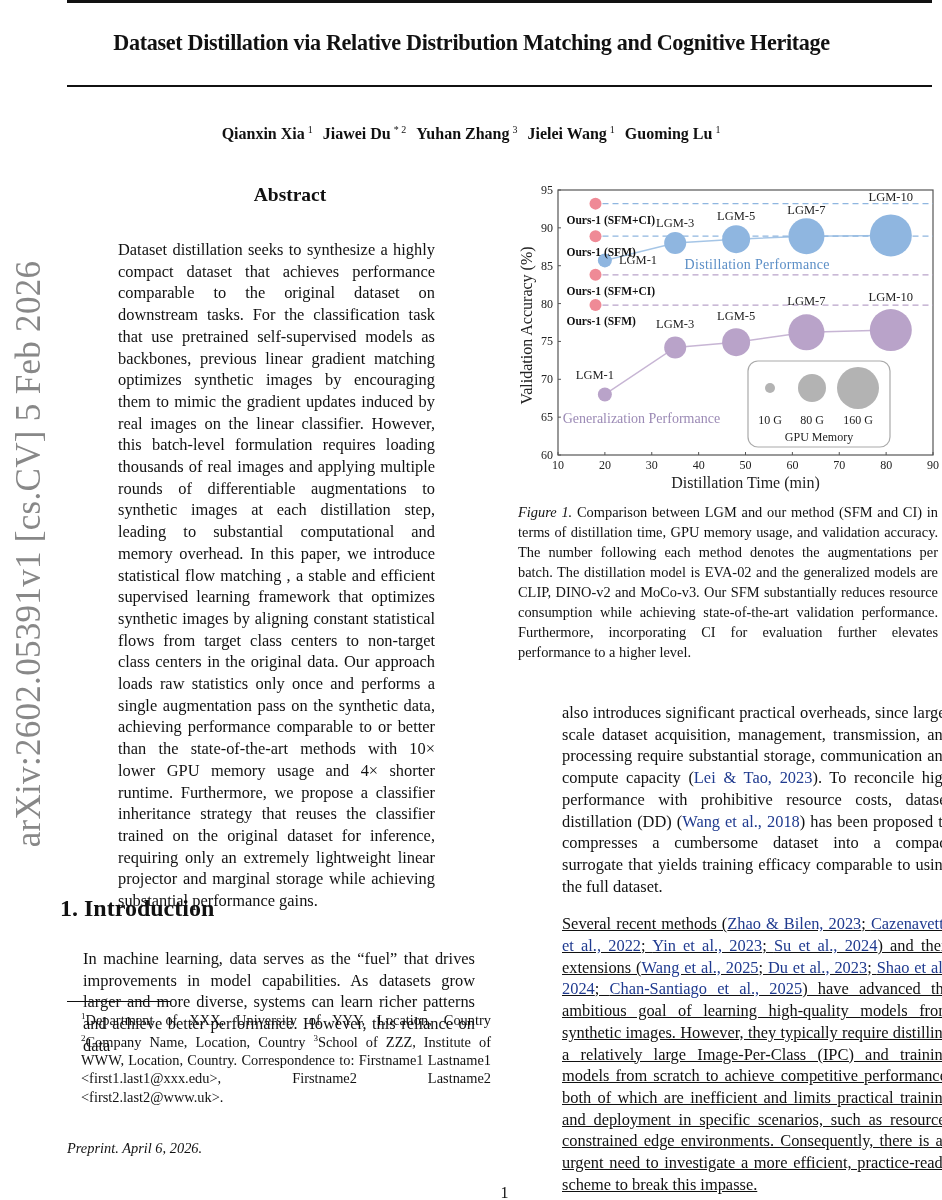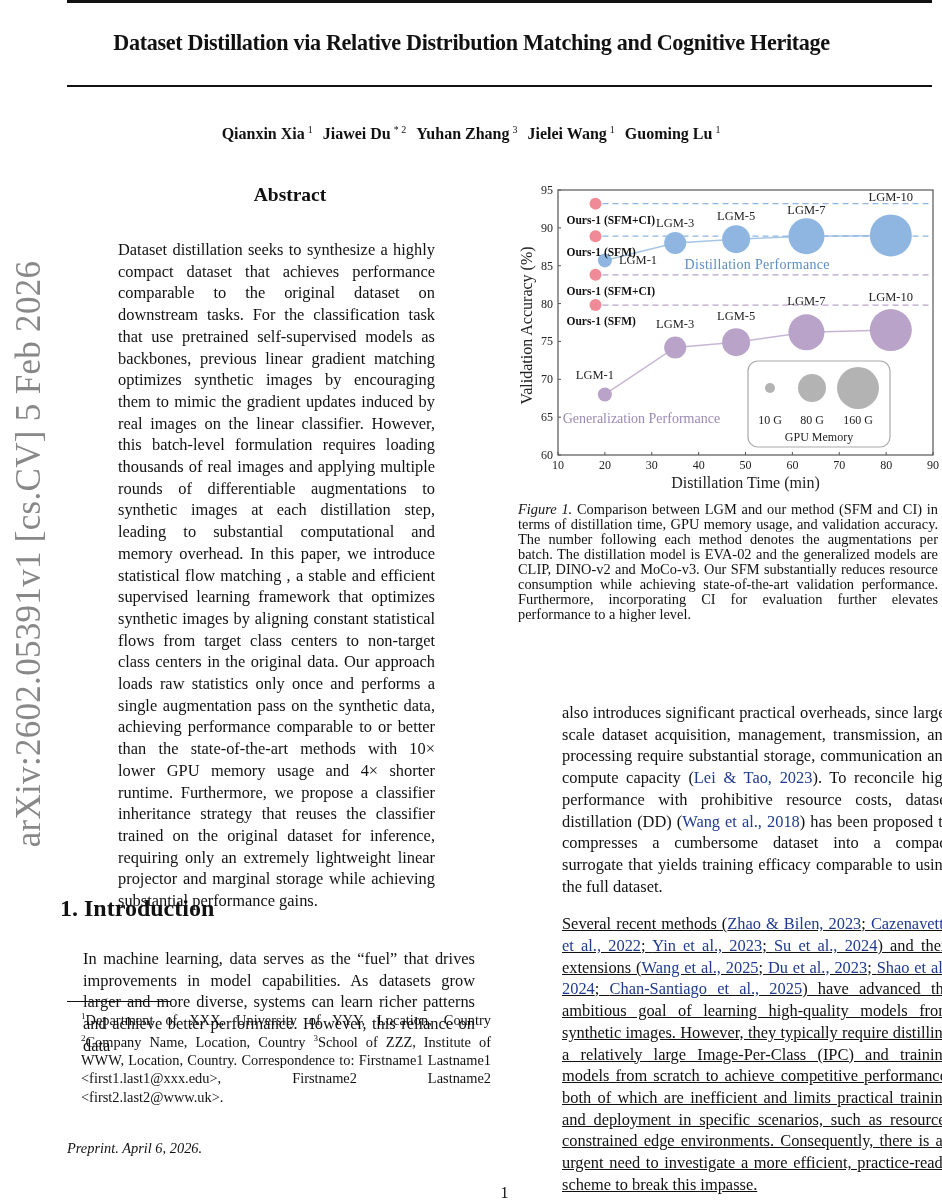--- a/index.html
+++ b/index.html
@@ -18,21 +18,21 @@
   #abstract-title { position:absolute; left:130px; width:320px; top:184px; text-align:center; font-weight:bold; font-size:19.5px; }
   #abstract { left:102px; top:223px; width:349px; }
   #intro-title { position:absolute; left:60px; top:895px; font-weight:bold; font-size:24px;font-family:Liberation Serif, serif; }
   #intro { left:67px; top:932px; width:424px; }
   .fn-rule { position:absolute; left:67px; top:1001px; width:104px; height:1px; background:#111; }
   #footnote { position:absolute; left:67px; top:1007px; width:424px; font-size:14.4px; line-height:18.3px; text-align:justify; }
   #footnote .ind { padding-left:14px; }
   #footnote sup { font-size:9px; }
   #preprint { position:absolute; left:67px; top:1140px; font-size:14.4px; font-style:italic; }
   #pagenum { position:absolute; left:0; width:1009px; text-align:center; top:1184px; font-size:16px; }
-  #caption { position:absolute; left:518px; top:502px; width:420px; font-size:14.4px; line-height:15px; text-align:justify; }
+  #caption { position:absolute; left:518px; top:502px; width:420px; font-size:14.4px; line-height:20px; text-align:justify; }
   #caption i { font-style:italic; }
   #right-text { left:546px; top:686px; width:421px; }
   #right-text p + p { margin-top:8px;text-decoration:underline; }
   .cite { color:#1f3a8f; }
   #chart { position:absolute; left:510px; top:175px; }
   svg text { font-family:"Liberation Serif","DejaVu Serif",serif; }
 </style>
 </head>
 <body>
 

